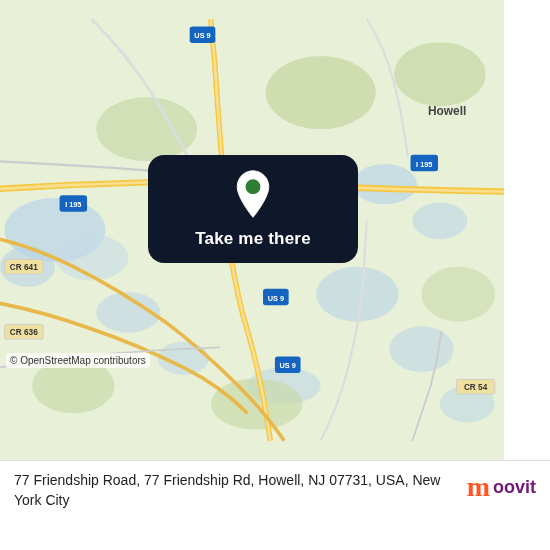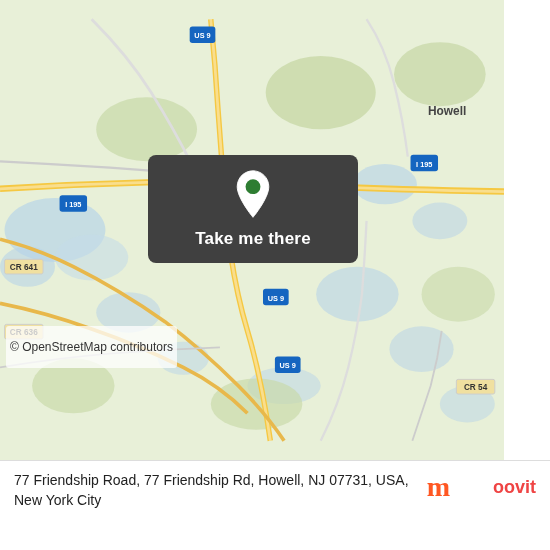--- a/index.html
+++ b/index.html
@@ -27,24 +27,24 @@
       position: absolute;
       top: 0; left: 0;
     }
 
     
     #take-me-there-btn {
       position: absolute;
       top: 155px;
       left: 148px;
       width: 210px;
-      background-color: #404040;
+      background-color: #0f172a;
       color: white;
       border: none;
-      border-radius: 8px;
+      border-radius: 16px;
       padding: 14px 20px 14px 20px;
       cursor: pointer;
       display: flex;
       flex-direction: column;
       align-items: center;
       gap: 4px;
     }
 
     #pin-icon {
       width: 46px;
@@ -68,24 +68,24 @@
       align-items: flex-start;
       padding: 10px 14px;
       gap: 10px;
       border-top: 1px solid #ddd;
     }
 
     #osm-attribution {
       position: absolute;
       bottom: 92px;
       left: 6px;
-      font-size: 12px;
+      font-size: 10px;
       color: #333;
       background: rgba(255,255,255,0.75);
-      padding: 14px 4px;
+      padding: 2px 4px;
       border-radius: 3px;
     }
 
     #address-text {
       font-size: 14px;
       color: #222;
       line-height: 1.4;
       flex: 1;
     }
 
@@ -96,24 +96,23 @@
       flex-shrink: 0;
     }
 
     .moovit-m {
       color: #ff5722;
       font-size: 28px;
       font-weight: bold;
       font-family: Georgia, serif;
     }
     .moovit-oovit {
-      color: #ef4444;
+      color: #701a75;
       font-size: 18px;
       font-weight: bold;
-      margin-left: 40px;
     }
   </style>
 </head>
 <body>
 
 <div id="map-container">
   <svg id="map-svg" viewBox="0 0 550 460" xmlns="http://www.w3.org/2000/svg">
 
     <rect width="550" height="460" fill="#e8f0d8"></rect>
 

